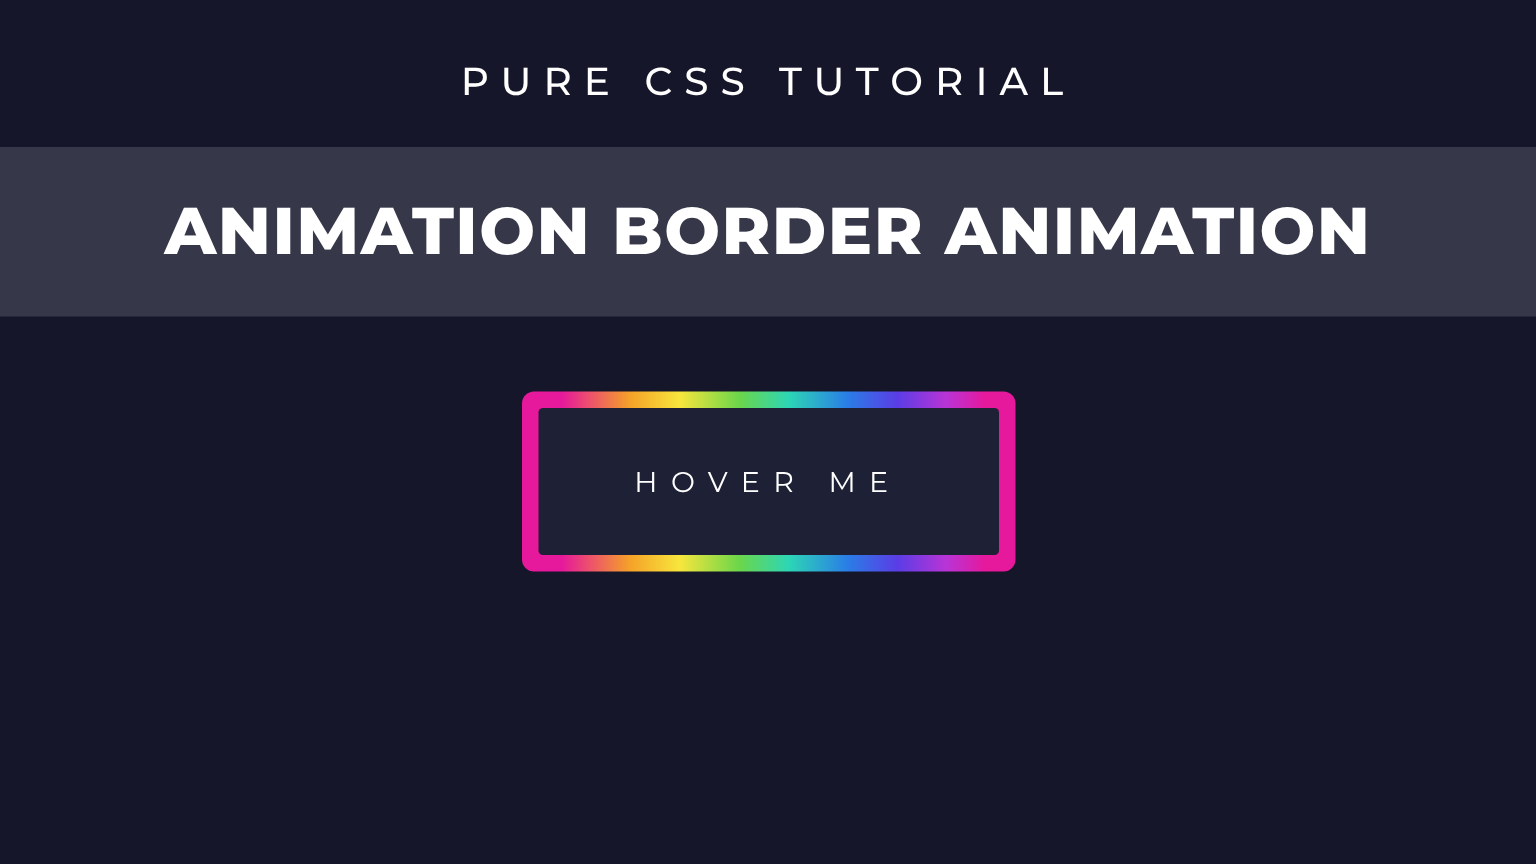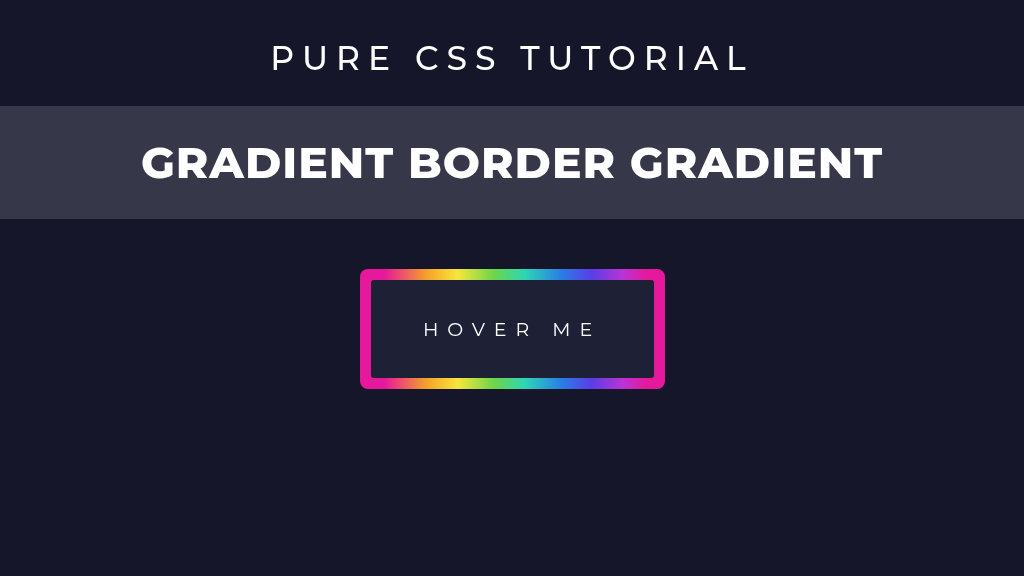--- a/index.html
+++ b/index.html
@@ -12,21 +12,21 @@
       width: 1024px;
       height: 576px;
       background-color: #16162a;
       font-family: 'Montserrat', 'Helvetica Neue', Arial, sans-serif;
       color: #ffffff;
       overflow: hidden;
     }
     
     .subtitle {
       text-align: center;
-      font-size: 33px;
+      font-size: 26px;
       font-weight: 500;
       letter-spacing: 8px;
       padding-top: 38px;
       padding-bottom: 28px;
       color: #ffffff;
     }
     
     .title-band {
       background-color: #36384a;
       width: 100%;
@@ -43,21 +43,21 @@
     }
     
     .button-area {
       display: flex;
       justify-content: center;
       padding-top: 50px;
     }
     
     .hover-button {
       position: relative;
-      width: 305px;
+      width: 329px;
       height: 120px;
       border-radius: 8px;
       background: linear-gradient(90deg, 
         #e6189b 0%, 
         #e6189b 8%, 
         #f5a328 22%, 
         #f7e63d 32%, 
         #6bd64a 44%, 
         #2dd6b5 54%, 
         #2a7de6 66%, 
@@ -86,21 +86,21 @@
       color: #ffffff;
     }
   </style>
 </head>
 <body>
 
 <div class="subtitle">PURE CSS TUTORIAL</div>
 
 <div class="title-band">
   <div class="title">
-    <span>GRADIENT BORDER GRADIENT</span><br>
+    <span>ANIMATION BORDER ANIMATION</span><br>
   </div>
 </div>
 
 <div class="button-area">
   <div class="hover-button">
     <div class="button-inner">
       <span class="button-label">HOVER ME</span>
     </div>
   </div>
 </div>

